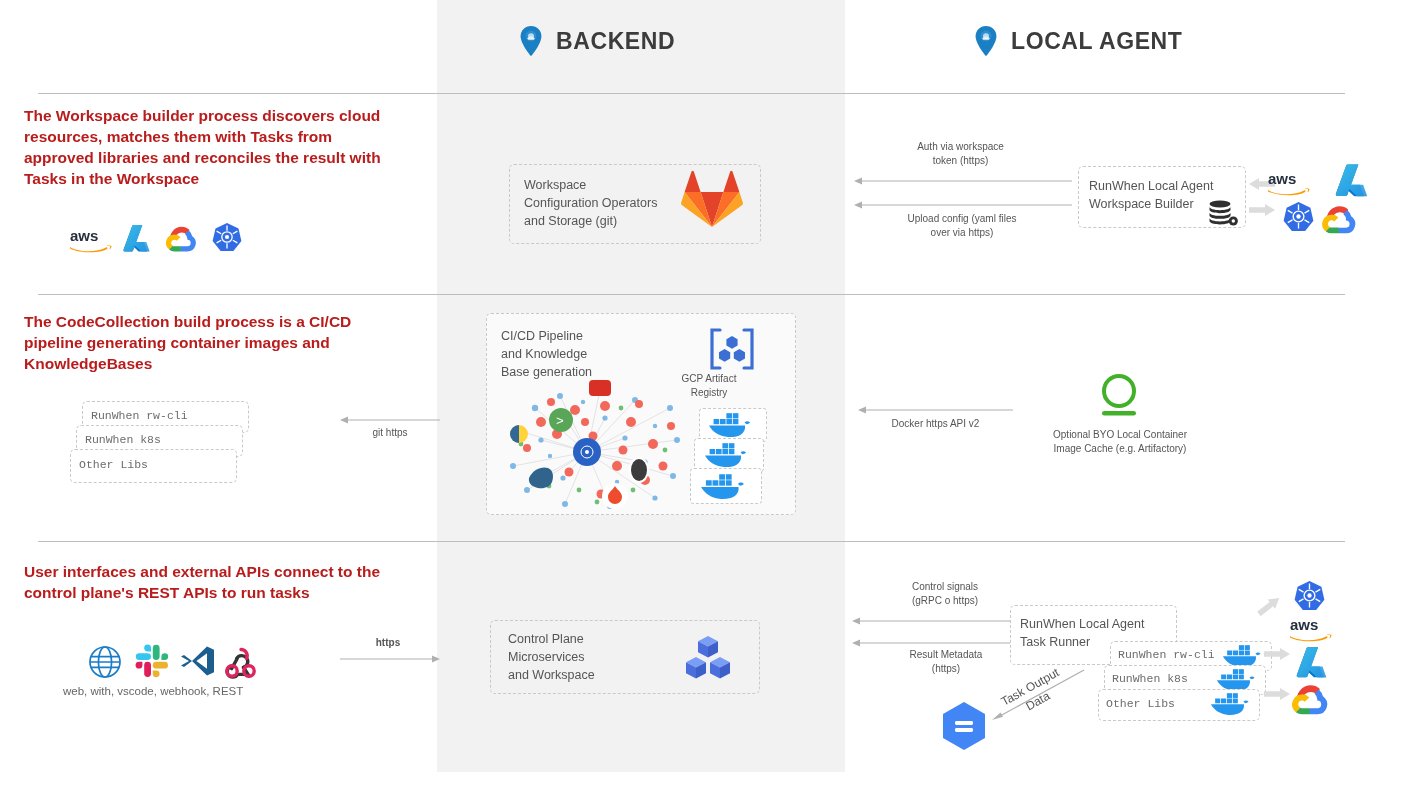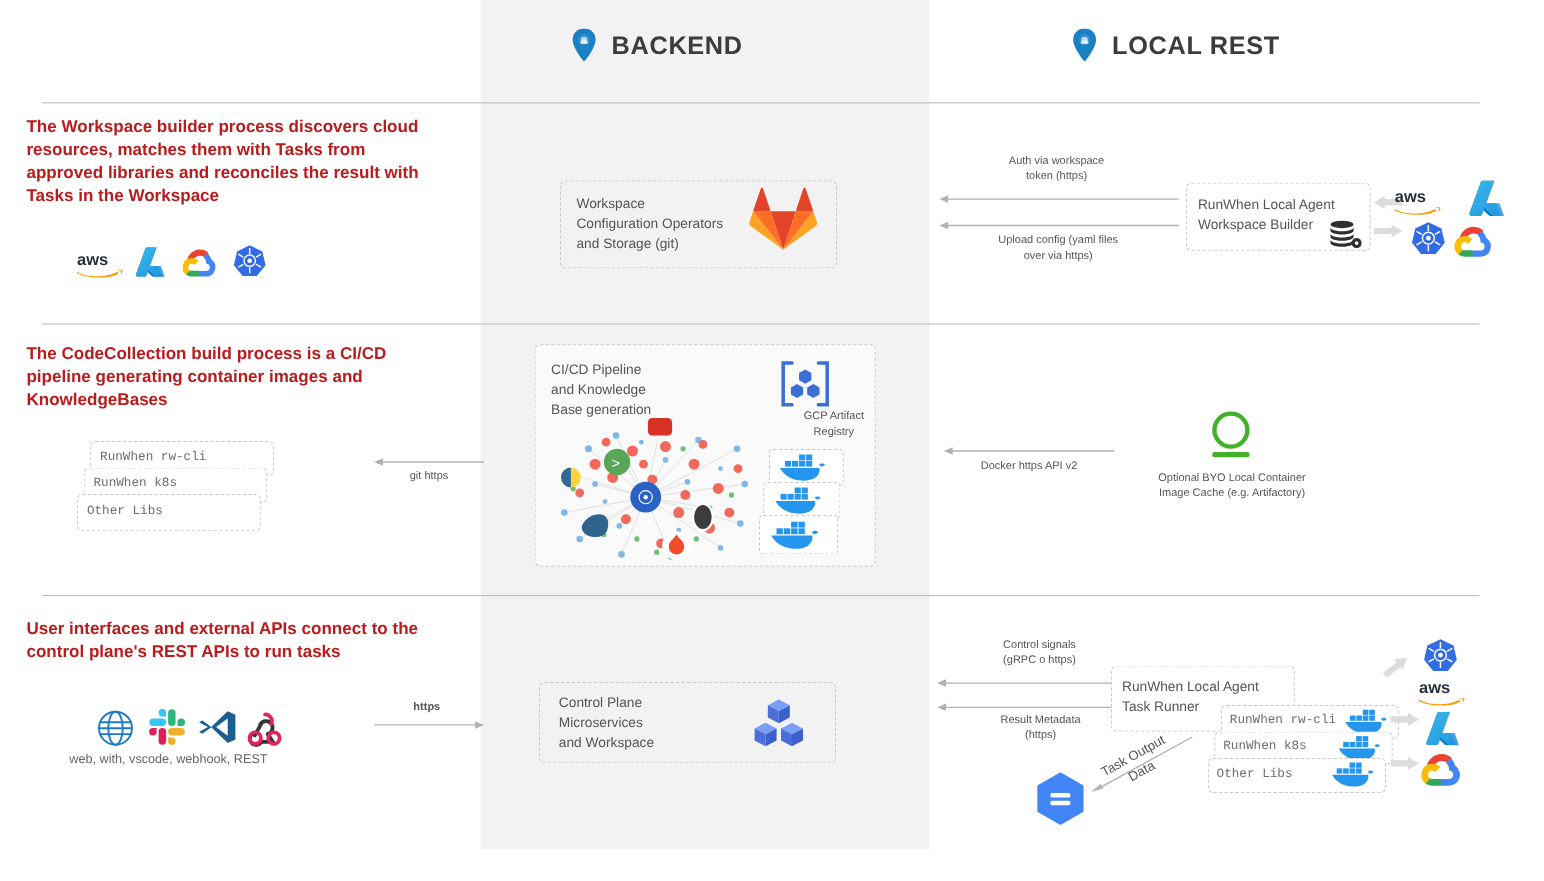--- a/index.html
+++ b/index.html
@@ -51,21 +51,21 @@
 
 <div class="colhead" style="left:975px;top:26px;">
   <span class="pin">
     <svg width="22" height="30" viewBox="0 0 22 30">
       <path d="M11 0C5 0 0.6 4.4 0.6 10.2c0 7.2 9 18.6 10.4 19.8 1.4-1.2 10.4-12.6 10.4-19.8C21.4 4.4 17 0 11 0z" fill="#1b7fc4"></path>
       <circle cx="11" cy="10" r="5.4" fill="#2d8fd0"></circle>
       <path d="M8 10.3a3 3 0 016 0 3 3 0 01-6 0z" fill="#bcdcee"></path>
       <path d="M7.2 12.6c1.1-1.3 2.4-2.1 3.8-2.1s2.7.8 3.8 2.1l-1 1.2H8.2z" fill="#e8f2f8"></path>
     </svg>
   </span>
-  <span class="ht">LOCAL REST</span>
+  <span class="ht">LOCAL AGENT</span>
 </div>
 
 <div class="hsep" style="top:93px;"></div>
 <div class="hsep" style="top:294px;"></div>
 <div class="hsep" style="top:541px;"></div>
 
 <div class="lead" style="left:24px;top:106px;width:370px;">The Workspace builder process discovers cloud resources, matches them with Tasks from approved libraries and reconciles the result with Tasks in the Workspace</div>
 
 <div class="ico" style="left:68px;top:225px;">
   <svg width="44" height="30" viewBox="0 0 44 30">
@@ -242,21 +242,21 @@
       <path d="M14 3H6v38h8"></path>
       <path d="M38 3h8v38h-8"></path>
     </g>
     <g fill="#3c6fd4">
       <path d="M26 9l5.6 3.2v6.4L26 21.8l-5.6-3.2v-6.4z"></path>
       <path d="M18.6 22l5.6 3.2v6.4L18.6 34.8 13 31.6v-6.4z"></path>
       <path d="M33.4 22l5.6 3.2v6.4l-5.6 3.2-5.6-3.2v-6.4z"></path>
     </g>
   </svg>
 </div>
-<div class="lbl" style="left:709px;top:372px;width:98px;white-space:pre-line;">GCP Artifact
+<div class="lbl" style="left:660px;top:372px;width:98px;white-space:pre-line;">GCP Artifact
 Registry</div>
 
 <div class="nodegraph" style="left:505px;top:378px;">
   <svg width="190" height="132" viewBox="0 0 190 132">
     <g stroke="#d8d8d8" stroke-width=".7" fill="none">
       <path d="M82 74L30 30M82 74L55 18M82 74L95 12M82 74L130 22M82 74L165 30M82 74L172 62M82 74L168 98M82 74L150 120M82 74L105 128M82 74L60 126M82 74L22 112M82 74L8 88M82 74L12 52M82 74L42 96M82 74L120 60M82 74L140 84M82 74L64 46M82 74L100 40M82 74L36 62M82 74L58 100"></path>
     </g>
     <g fill="#7fb8e6">
       <circle cx="30" cy="30" r="3.2"></circle>
         <circle cx="55" cy="18" r="3"></circle>

